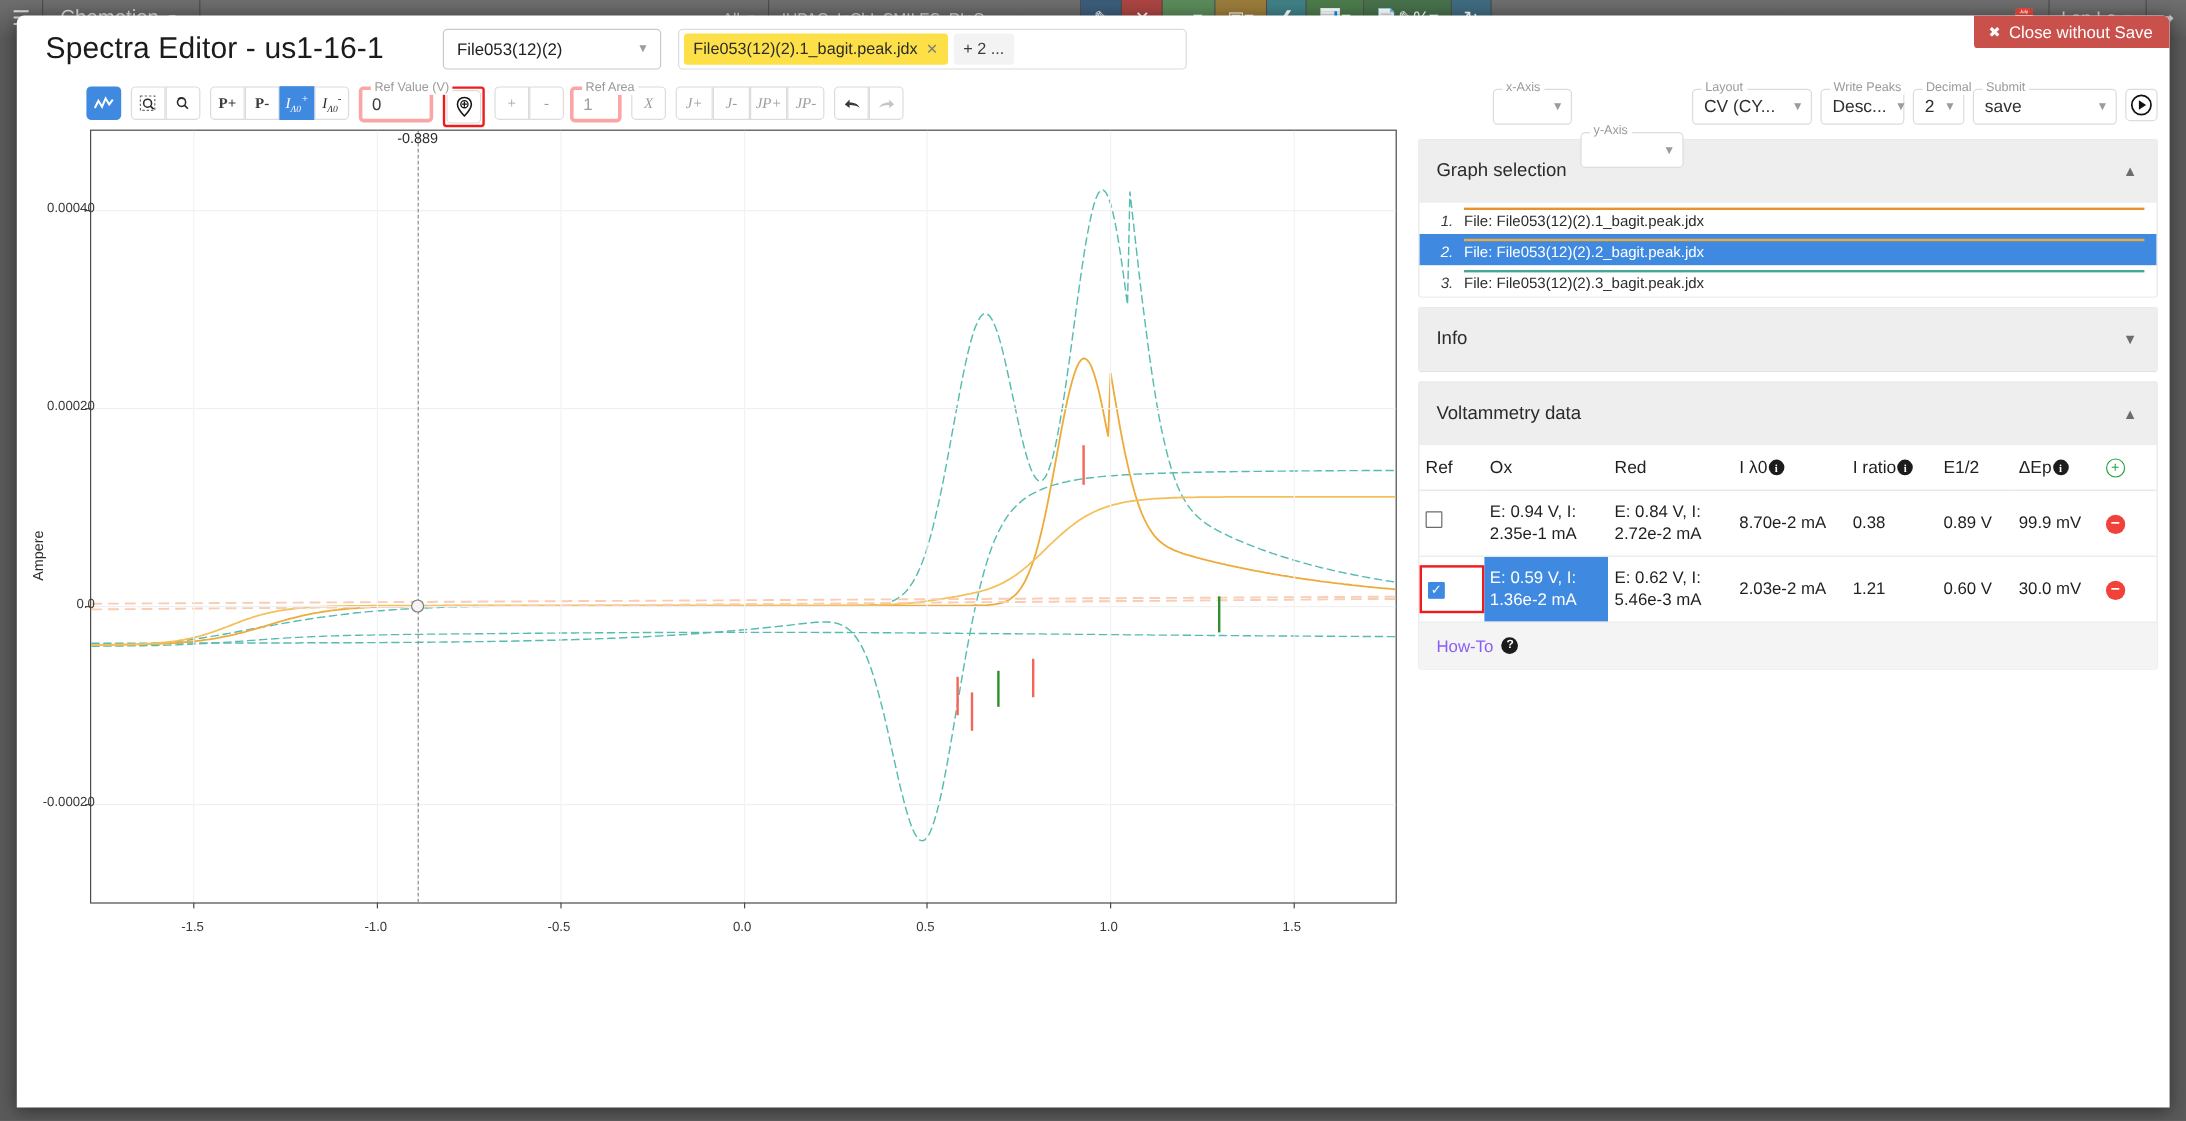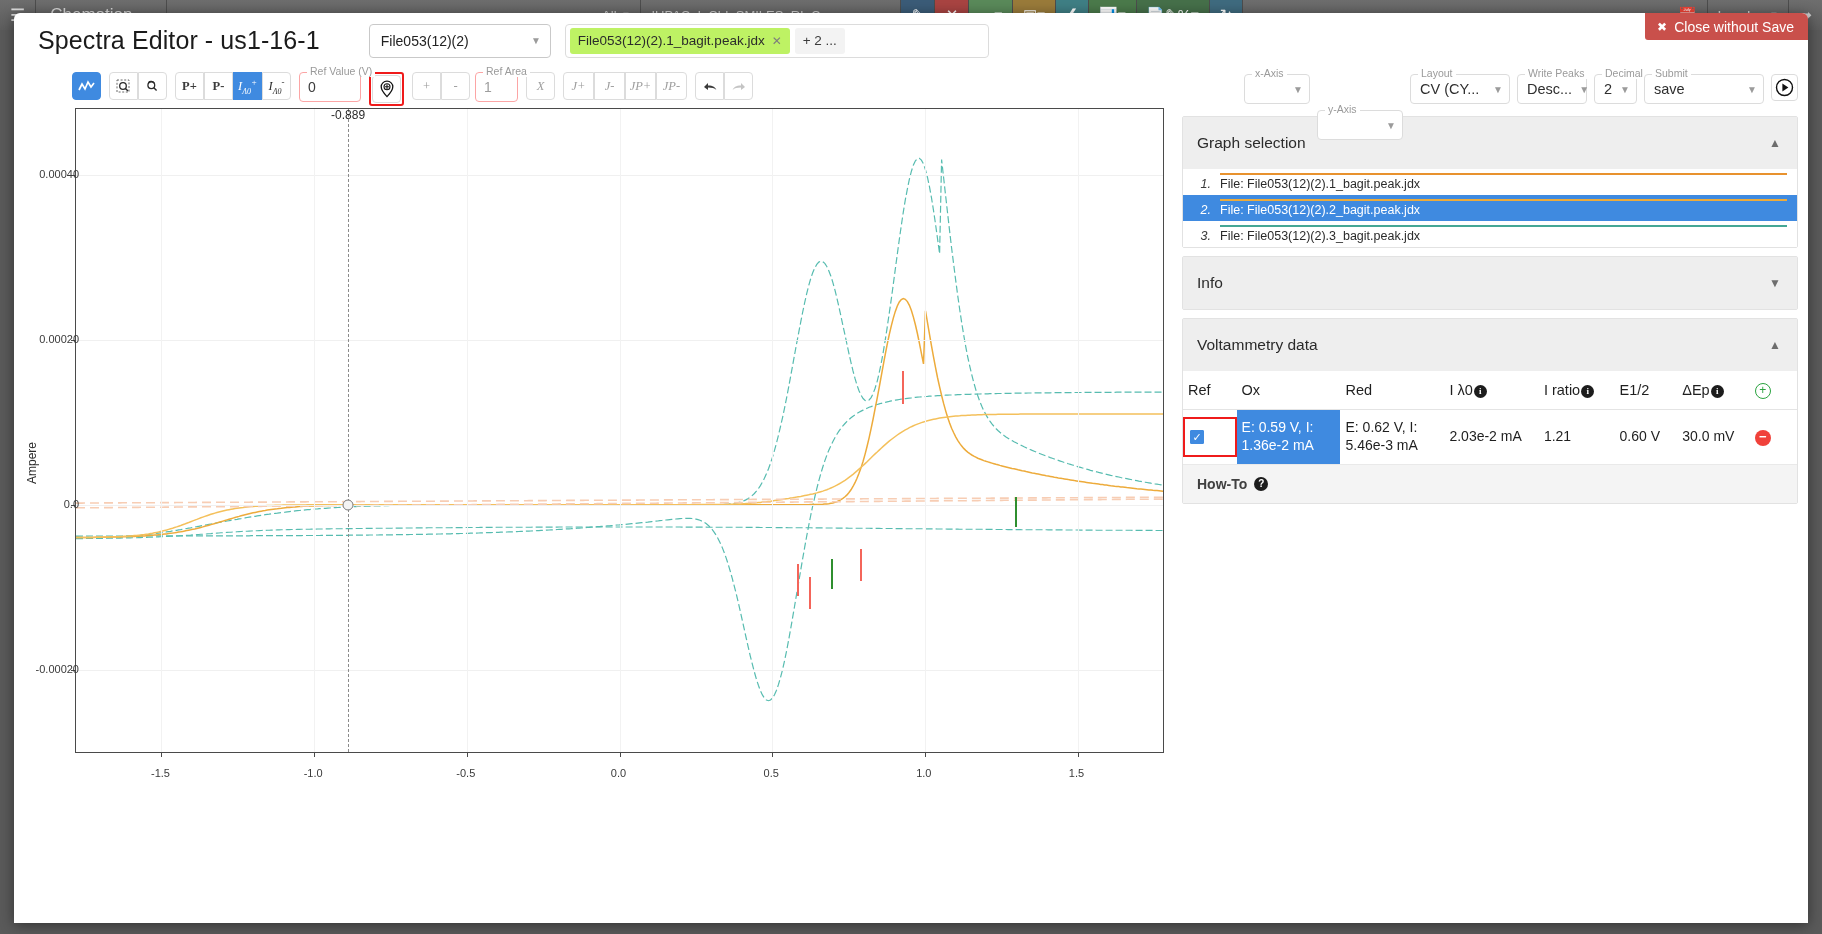--- a/index.html
+++ b/index.html
@@ -60,21 +60,21 @@
   }
   .sample-select .caret { color: #9b9b9b; font-size: 10px; }
   .file-tabs {
     margin-left: 14px; height: 34px; width: 424px;
     border: 1px solid #dcdcdc; border-radius: 4px; background: #fff;
     display: flex; align-items: center; padding: 0 4px;
   }
   .file-chip {
     height: 26px; display: flex; align-items: center; gap: 7px;
     padding: 0 8px; font-size: 13.5px; color: #2b2b2b;
-    background: #bef264; border-radius: 3px;
+    background: #fde047; border-radius: 3px;
   }
   .file-chip .x { color: #7d7d7d; font-size: 12px; }
   .file-chip.more { background: #f3f3f3; margin-left: 5px; color:#3b3b3b; }
   .close-btn {
     position: absolute; right: 0; top: 0;
     background: #c9504b; color: #fff;
     height: 27px; padding: 0 14px 0 12px;
     display: flex; align-items: center; gap: 7px;
     font-size: 14px; border: none; border-radius: 0 0 0 3px;
     cursor: pointer;
@@ -101,21 +101,21 @@
   .tbtn.active { background: #3f8ae0; border-color:#3f8ae0; color: #fff; }
   .tbtn.dark { color: #3c3c3c; font-style: normal; font-weight: 700; }
   .tbtn.enabled-ic { color: #2b2b2b; }
   .gap { width: 8px; }
   .gap-sm { width: 5px; }
   .sub { font-size: 8px; vertical-align: sub; }
   .sup { font-size: 9px; vertical-align: super; }
 
   .field {
     position: relative; height: 30px; margin-top: 0;
-    border: 1px solid #fca5a5; border-radius: 4px;
+    border: 3px solid #fca5a5; border-radius: 4px;
     display: flex; align-items: center; padding: 0 8px;
     font-size: 14px; color: #3c3c3c; background: #fff;
   }
   .field .flabel {
     position: absolute; top: -8px; left: 7px; background: #fff;
     padding: 0 3px; font-size: 10.5px; color: #9a9a9a; white-space: nowrap;
   }
   .field.ref-value { width: 62px; }
   .field.ref-area  { width: 43px; color: #9d9d9d; }
 
@@ -275,21 +275,21 @@
   }
   .del-ic {
     width: 16px; height: 16px; border-radius: 50%; background: #f0413a;
     color: #fff; font-size: 13px; line-height: 14px; text-align: center;
     display: inline-block; cursor: pointer; font-weight: 700;
   }
   .howto {
     background: #f4f4f4; padding: 11px 14px; display: flex;
     align-items: center; gap: 7px;
   }
-  .howto a { color: #404040; font-size: 14px; text-decoration: none; cursor: pointer; font-weight: bold; }
+  .howto a { color: #8b5cf6; font-size: 14px; text-decoration: none; cursor: pointer; }
   .q-dot {
     display: inline-flex; align-items: center; justify-content: center;
     width: 14px; height: 14px; border-radius: 50%;
     background: #1c1c1c; color: #fff; font-size: 10px; font-weight: 700;
   }
 
   svg { display: block; }
 </style>
 </head>
 <body>
@@ -618,20 +618,30 @@
                 <th class="c-dep">
                   <span>ΔEp</span><span class="info-dot">i</span>
                 </th>
                 <th class="c-act">
                   <span class="add-ic">+</span>
                 </th>
               </tr>
             </thead>
             <tbody id="volt-rows">
                 <tr>
+                  <td class="c-ref"><span><span class="chk"></span></span></td>
+                  <td class="c-ox">E: 0.94 V, I: 2.35e-1 mA</td>
+                  <td class="c-red">E: 0.84 V, I: 2.72e-2 mA</td>
+                  <td class="c-ilam">8.70e-2 mA</td>
+                  <td class="c-iratio">0.38</td>
+                  <td class="c-e12">0.89 V</td>
+                  <td class="c-dep">99.9 mV</td>
+                  <td class="c-act"><span class="del-ic">−</span></td>
+                </tr>
+                <tr>
                   <td class="c-ref">
                     <span class="cell-redbox"><span class="chk on">✓</span></span>
                   </td>
                   <td class="c-ox">
                     <span class="cell-sel">E: 0.59 V, I: 1.36e-2 mA</span>
                   </td>
                   <td class="c-red">E: 0.62 V, I: 5.46e-3 mA</td>
                   <td class="c-ilam">2.03e-2 mA</td>
                   <td class="c-iratio">1.21</td>
                   <td class="c-e12">0.60 V</td>

